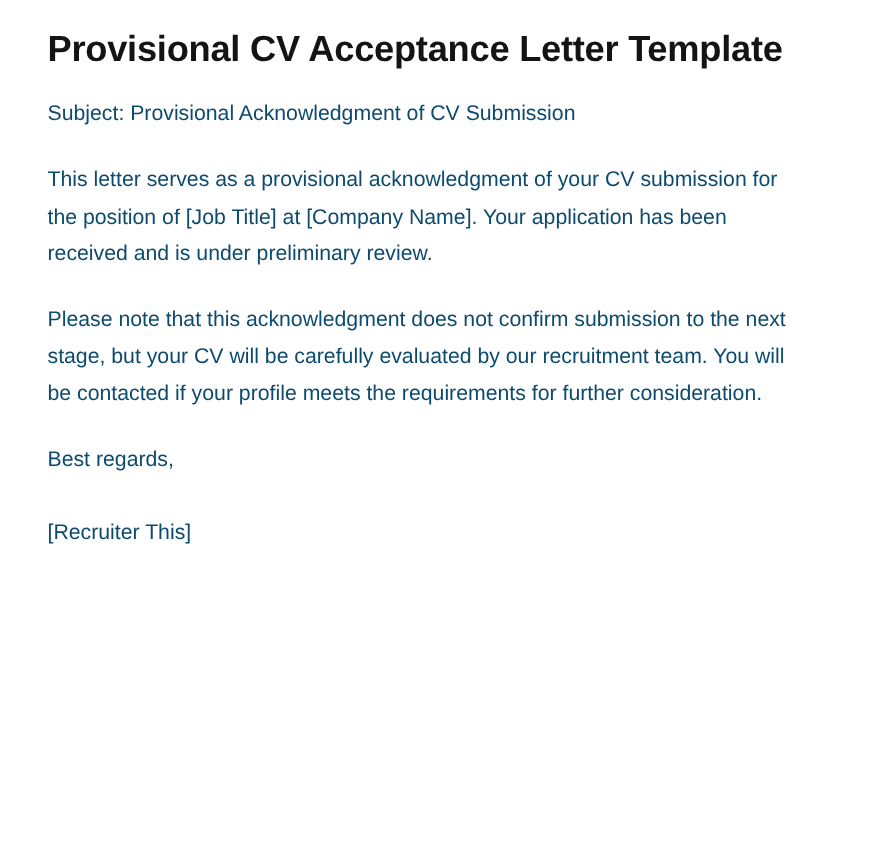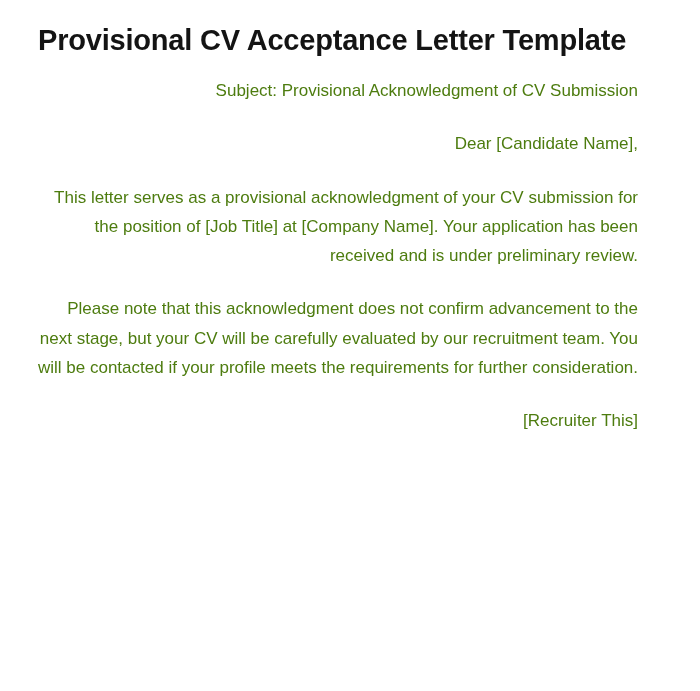--- a/index.html
+++ b/index.html
@@ -25,44 +25,43 @@
     font-size: 29px;
     font-weight: bold;
     line-height: 1.25;
     letter-spacing: -0.2px;
     color: #141414;
     margin: 0 0 18px 0;
   }
   .para {
     font-size: 17px;
     line-height: 1.72;
-    color: #4d7c0f;
+    color: #0c4a6e;
     margin: 0 0 24px 0;
     max-width: 600px;
-    text-align: right;
   }
   .para.sig {
     margin-bottom: 29px;
   }
   .para:last-child {
     margin-bottom: 0;
   }
 </style>
 </head>
 <body>
 
 <div class="page">
 
   <h1 class="doc-title">Provisional CV Acceptance Letter Template</h1>
 
   <p class="para">Subject: Provisional Acknowledgment of CV Submission</p>
 
-  <p class="para">Dear [Candidate Name],</p>
 
   <p class="para">This letter serves as a provisional acknowledgment of your CV submission for the position of [Job Title] at [Company Name]. Your application has been received and is under preliminary review.</p>
 
-  <p class="para">Please note that this acknowledgment does not confirm advancement to the next stage, but your CV will be carefully evaluated by our recruitment team. You will be contacted if your profile meets the requirements for further consideration.</p>
+  <p class="para">Please note that this acknowledgment does not confirm submission to the next stage, but your CV will be carefully evaluated by our recruitment team. You will be contacted if your profile meets the requirements for further consideration.</p>
 
+  <p class="para sig">Best regards,</p>
 
   <p class="para sig">[Recruiter This]</p>
 
 
 </div>
 
 </body></html>

